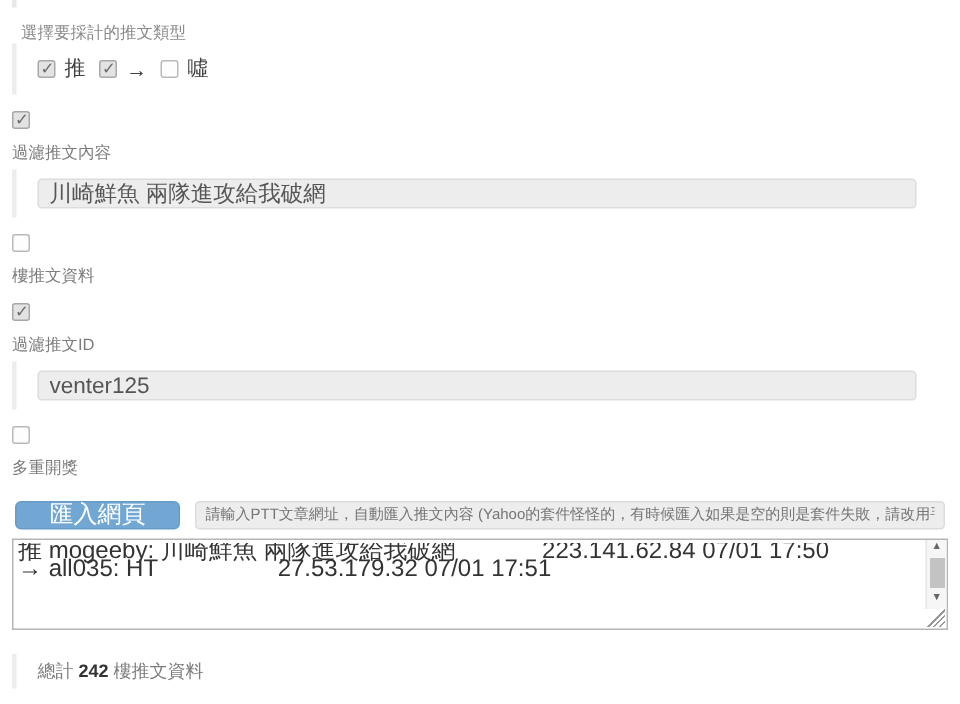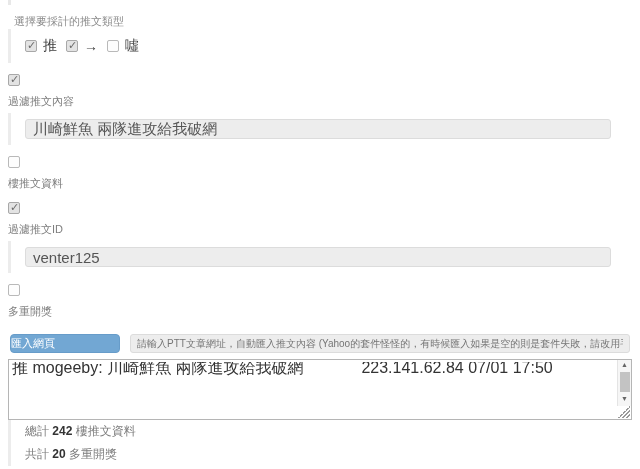--- a/index.html
+++ b/index.html
@@ -22,21 +22,21 @@
 
   .filter-row { display:flex; align-items:flex-start; gap:8px; margin:11px 0 4px 8px;flex-direction:column; }
   .filter-label { font-size:11px; color:#7d7d7d; }
 
   .txt-input { width:586px; height:20px; background:#ededed; border:1px solid #dcdcdc;
         border-radius:3px; font-size:15px; color:#555; padding:0 7px;
         font-family:"Liberation Sans","DejaVu Sans",sans-serif; }
 
   .import-row { display:flex; align-items:center; gap:10px; margin:15px 0 0 10px; }
   .btn-blue { width:110px; height:19px; background:#72a7d3; border:1px solid #679cc9;
-        border-radius:4px; color:#fff; font-size:11px; 
+        border-radius:4px; color:#fff; font-size:16px; text-align:center;
         line-height:17px; cursor:pointer; }
   .import-input { width:500px; height:19px; background:#ededed; border:1px solid #dcdcdc;
         border-radius:3px; font-size:10px; color:#999; padding:0 6px;
         font-family:"Liberation Sans","DejaVu Sans",sans-serif; }
 
   .ta { position:relative; margin:6px 0 0 8px; width:624px; height:61px;
         border:1px solid #b5b5b5; background:#fff; }
   .ta-lines { position:absolute; left:3px; top:2px; right:16px; bottom:2px;
         overflow:hidden; font-size:16px; line-height:11.5px; color:#333;
         white-space:pre; }
@@ -45,21 +45,21 @@
         flex-direction:column; align-items:center; }
   .sb-arrow { font-size:7px; color:#666; line-height:10px; height:10px; width:100%;
         text-align:center; }
   .sb-thumb { width:10px; height:20px; background:#c3c3c3; margin:2px 0; }
   .ta-grip { position:absolute; right:1px; bottom:1px; width:12px; height:12px;
         background:
           linear-gradient(135deg, transparent 50%, #9a9a9a 50%, #9a9a9a 56%, transparent 56%,
           transparent 66%, #9a9a9a 66%, #9a9a9a 72%, transparent 72%,
           transparent 82%, #9a9a9a 82%, #9a9a9a 88%, transparent 88%); }
 
-  .total-line { margin:0 0 0 8px; border-left:3px solid #ececec; padding:3px 14px 3px 14px;
+  .total-line { margin:16px 0 0 8px; border-left:3px solid #ececec; padding:3px 14px 3px 14px;
         font-size:12px; color:#7d7d7d; }
   .total-line b { color:#333; }
 
   .pledge-row { display:flex; align-items:center; gap:8px; margin:22px 0 0 8px; }
   .pledge-label { font-size:11px; color:#6e6e6e; }
   .multi-row { display:flex; align-items:flex-end; gap:24px; margin:7px 0 3px 8px; }
 
   .multi-block { margin-left:8px; border-left:3px solid #ececec; padding:6px 0 4px 14px; }
 </style>
 </head>
@@ -111,21 +111,21 @@
   <span class="cb"></span>
   <span class="filter-label">多重開獎</span>
 </div>
 
 <div class="import-row">
   <div class="btn-blue">匯入網頁</div>
   <input class="import-input" type="text" placeholder="請輸入PTT文章網址，自動匯入推文內容 (Yahoo的套件怪怪的，有時候匯入如果是空的則是套件失敗，請改用手動複製貼上，感謝orz)" style="">
 </div>
 
 <div class="ta">
-  <div class="ta-lines"><div>推 mogeeby: 川崎鮮魚 兩隊進攻給我破網             223.141.62.84 07/01 17:50</div></div>
+  <div class="ta-lines"><div>推 mogeeby: 川崎鮮魚 兩隊進攻給我破網             223.141.62.84 07/01 17:50</div><div>→ all035: HT                  27.53.179.32 07/01 17:51</div></div>
   <div class="ta-scroll">
     <div class="sb-arrow">▲</div>
     <div class="sb-thumb"></div>
     <div class="sb-arrow">▼</div>
   </div>
   <div class="ta-grip"></div>
 </div>
 
 <div class="total-line"><span>總計 </span><b>242</b><span> 樓推文資料</span></div>
 <div class="total-line"><span>共計 </span><b>20</b><span> 多重開獎</span></div>

